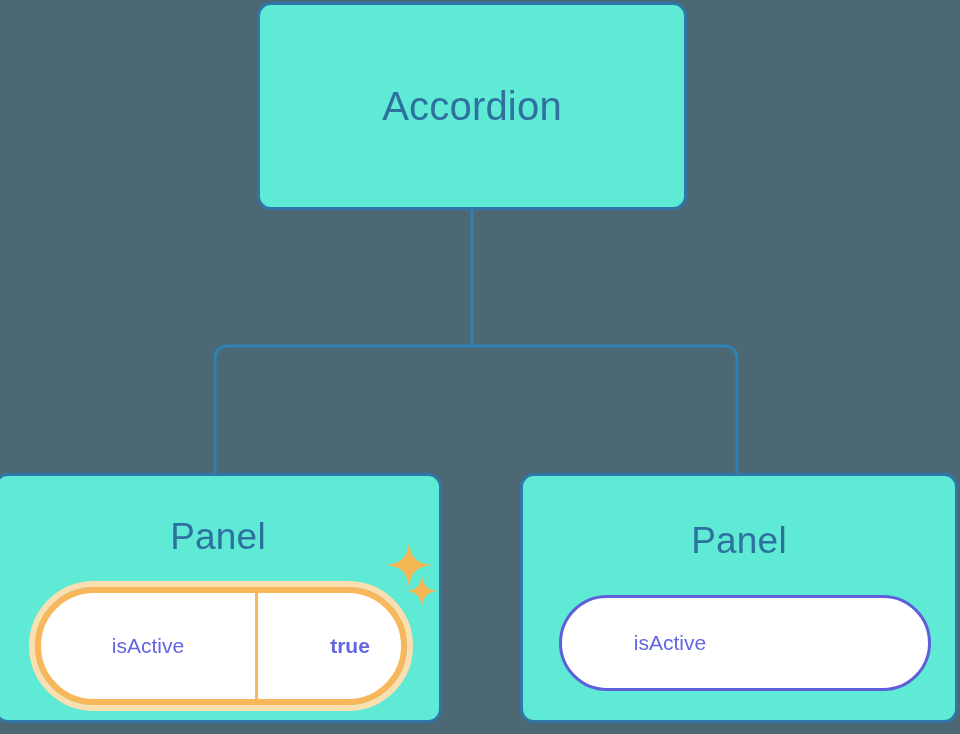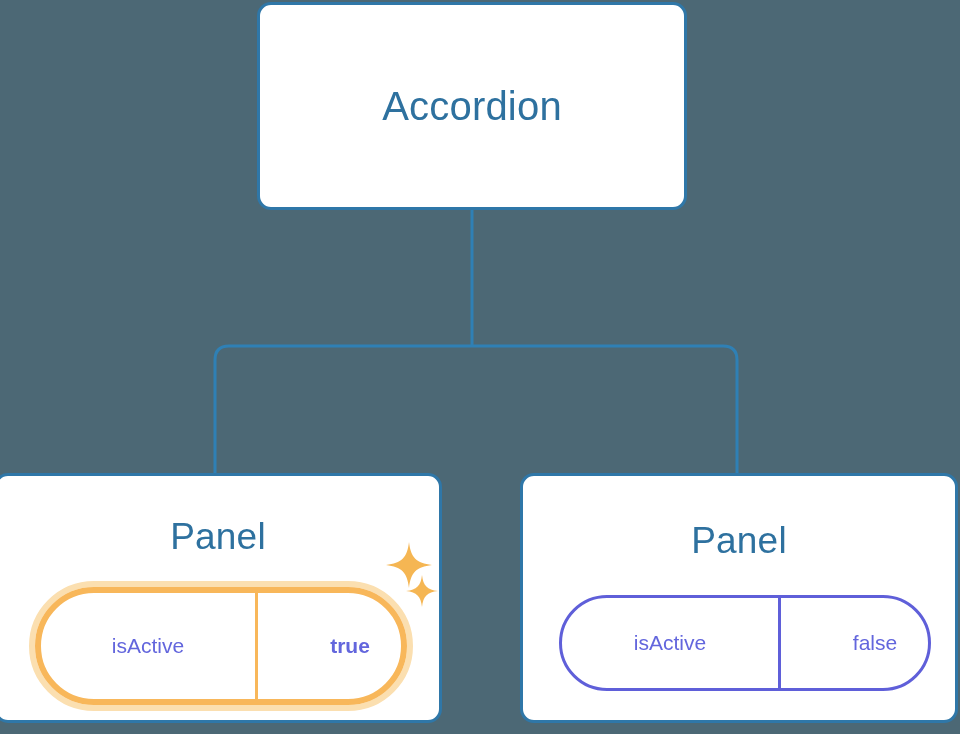--- a/index.html
+++ b/index.html
@@ -27,21 +27,21 @@
     left: 0;
     top: 0;
     width: 960px;
     height: 734px;
     z-index: 1;
   }
 
   
   .node-card {
     position: absolute;
-    background: #ffffff;
+    background: #5eead4;
     border: 3px solid #2f77a8;
     border-radius: 14px;
     box-sizing: border-box;
     z-index: 2;
   }
   #accordion-card {
     left: 257px;
     top: 2px;
     width: 430px;
     height: 208px;
@@ -196,18 +196,17 @@
   <svg id="sparkle-small" class="sparkle" viewBox="0 0 100 100">
     <path d="M50 0 C54 34 66 46 100 50 C66 54 54 66 50 100 C46 66 34 54 0 50 C34 46 46 34 50 0 Z" fill="#f5b653"></path>
   </svg>
 
   <div id="panel-right-card" class="node-card">
     <div class="panel-inner">
       <div class="node-title">Panel</div>
 
       <div id="pill-right" class="prop-pill">
         <div class="prop-cell prop-key">isActive</div>
-        <div class="prop-cell prop-value">false</div>
       </div>
     </div>
   </div>
 
 </div>
 
 </body></html>

